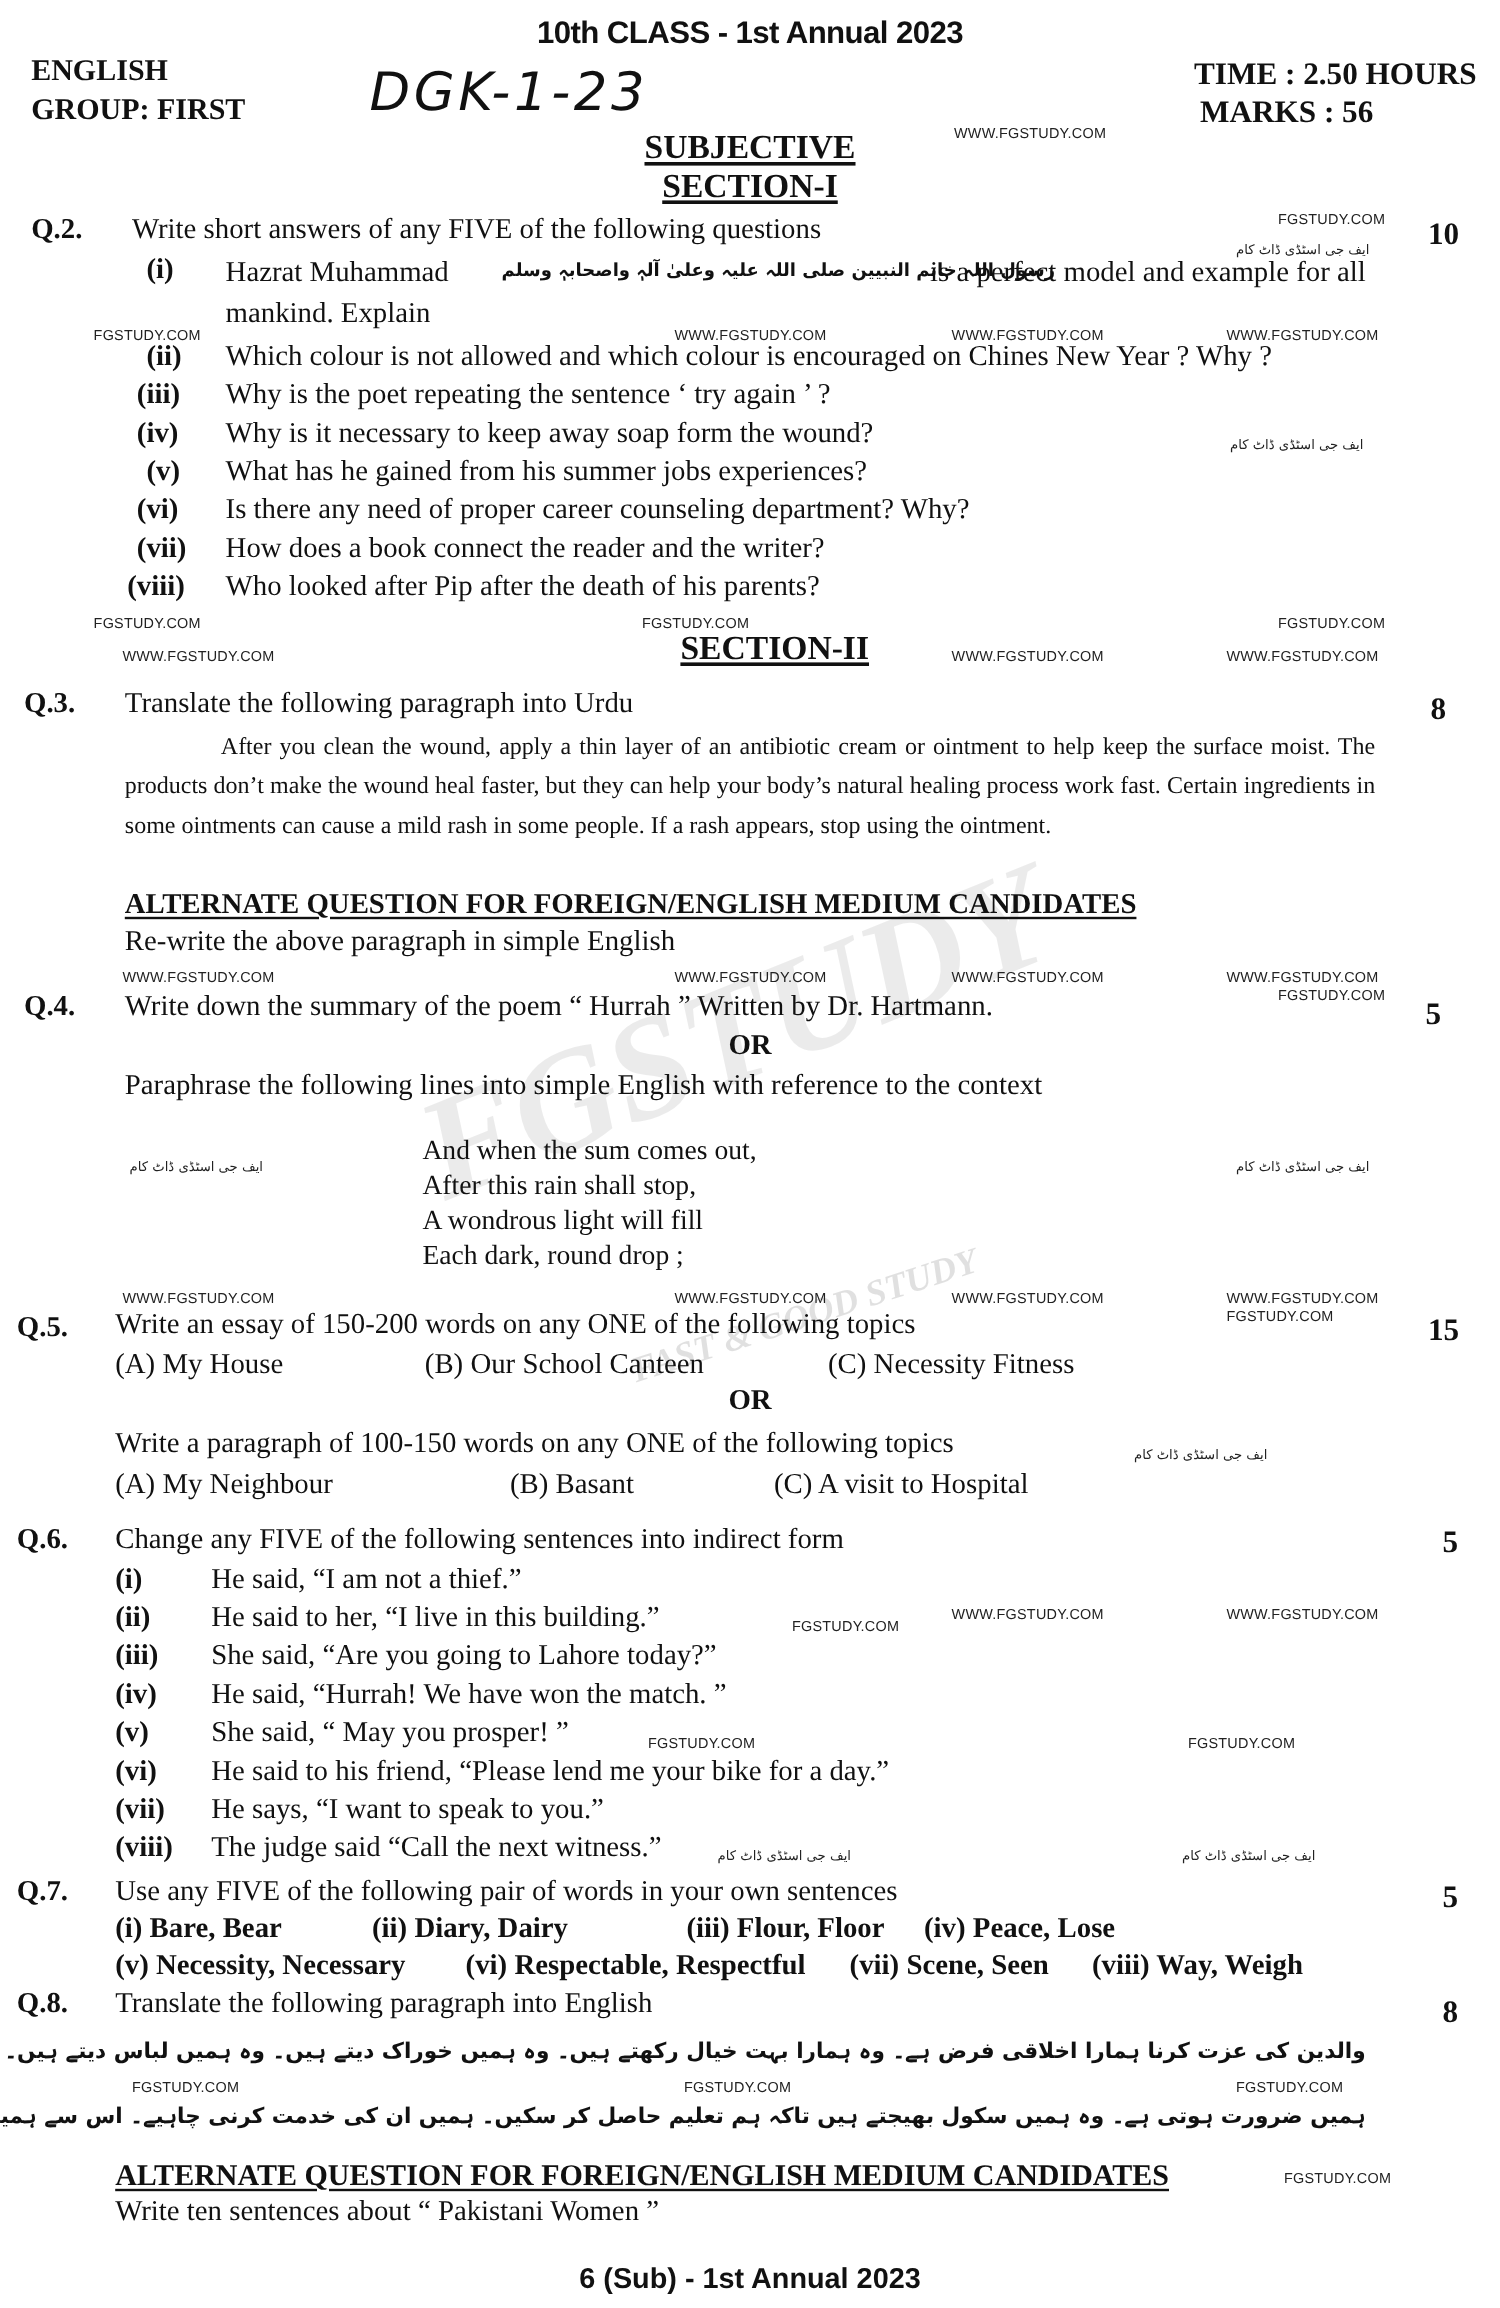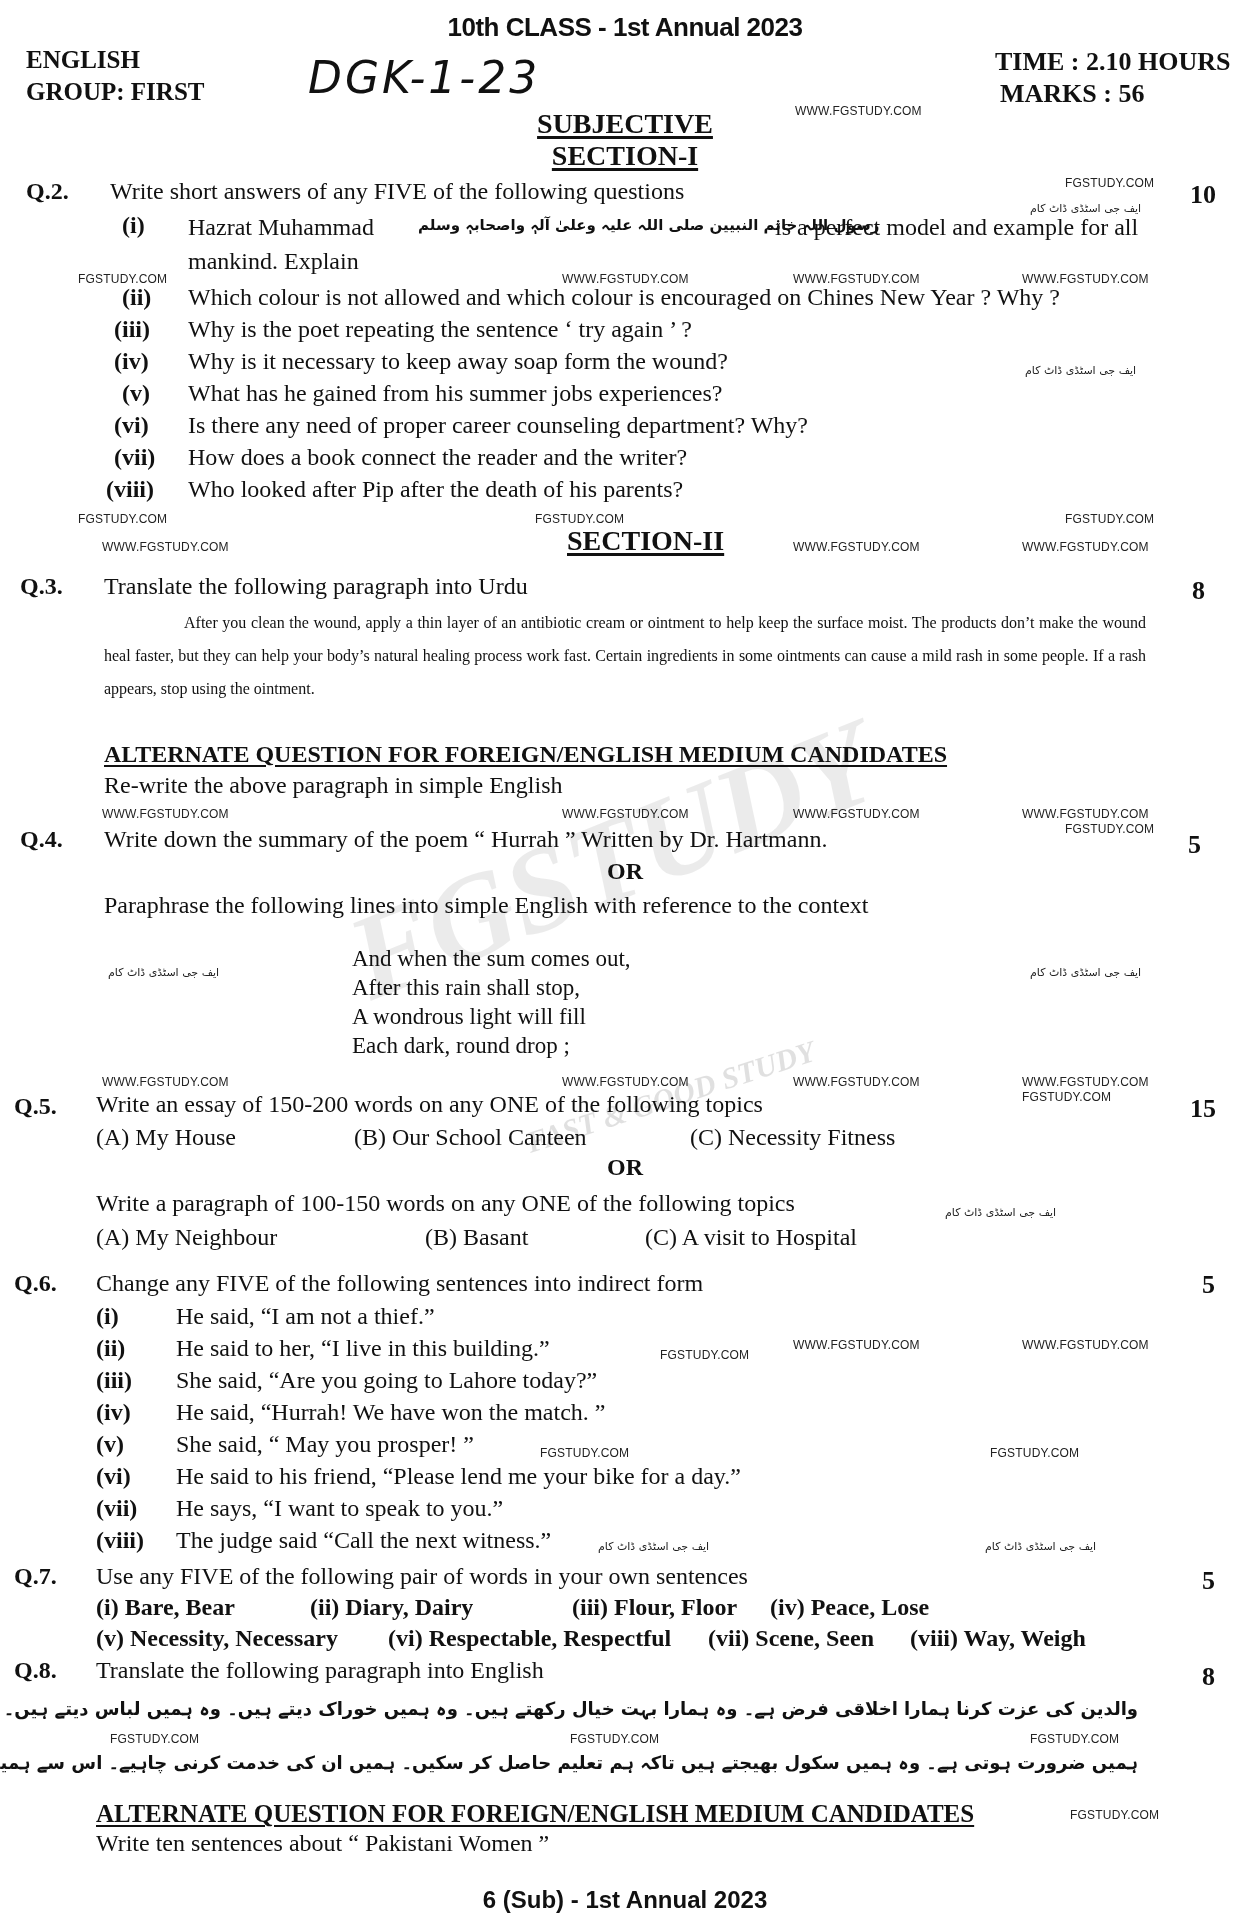--- a/index.html
+++ b/index.html
@@ -11,40 +11,40 @@
   .wm { font-family:"Liberation Sans", sans-serif; font-size:12px; color:#222; letter-spacing:0.2px; }
   .urdu-wm { font-family:"DejaVu Sans", sans-serif; font-size:11px; color:#222; direction:rtl; }
   .head-l { font-size:25px; font-weight:bold; line-height:32px; }
   .center-title { left:0; width:1250px; text-align:center; }
   .sec { font-size:28px; font-weight:bold; text-decoration:underline; text-decoration-thickness:3px; text-underline-offset:3px;text-align:right; }
   .qnum { font-size:24px; font-weight:bold; }
   .qtext { font-size:24px; font-weight:normal; }
   .item { font-size:24px; }
   .roman { font-size:24px; font-weight:bold; }
   .marks { font-size:26px; font-weight:bold; }
-  .para { font-size:16px; line-height:33px; text-align:justify; white-space:normal; }
+  .para { font-size:20px; line-height:33px; text-align:justify; white-space:normal; }
   .poem { font-size:23px; line-height:29px; }
   .alt { font-size:24px; font-weight:bold; text-decoration:underline; text-decoration-thickness:2px; text-underline-offset:3px; }
   .urdu { font-family:"DejaVu Sans", sans-serif; font-size:22px; font-weight:bold; direction:rtl; text-align:right; }
   .sig { font-family:"DejaVu Sans", sans-serif; font-style:italic; font-size:44px; font-weight:normal; letter-spacing:3px; }
   .bigwm { font-family:"Liberation Serif", serif; font-style:italic; color:rgba(0,0,0,0.08); font-weight:bold; }
 </style>
 </head>
 <body>
 
 <div class="abs bigwm" style="left:330px; top:900px; font-size:120px; transform:rotate(-22deg); transform-origin:left top;">FGSTUDY</div>
 <div class="abs bigwm sans" style="left:520px; top:1080px; font-size:30px; transform:rotate(-18deg); color:rgba(0,0,0,0.12);">FAST &amp; GOOD STUDY</div>
 
 <div class="abs center-title sans b" style="top:12px; font-size:26px; letter-spacing:-0.5px;">
   <span>10th CLASS - 1st Annual 2023</span>
 </div>
 <div class="abs head-l" style="left:26px; top:44px;">ENGLISH</div>
 <div class="abs head-l" style="left:26px; top:76px;">GROUP: FIRST</div>
 <div class="abs sig" style="left:308px; top:52px;">DGK-1-23</div>
-<div class="abs head-l" style="left:995px; top:46px; font-size:26px;">TIME : 2.10 HOURS</div>
+<div class="abs head-l" style="left:995px; top:46px; font-size:26px;">TIME : 2.50 HOURS</div>
 <div class="abs head-l" style="left:1000px; top:78px; font-size:26px;">MARKS : 56</div>
 <div class="abs wm" style="left:795px; top:104px;">WWW.FGSTUDY.COM</div>
 
 <div class="abs center-title" style="top:108px;">
   <span class="sec">SUBJECTIVE</span>
 </div>
 <div class="abs center-title" style="top:140px;">
   <span class="sec">SECTION-I</span>
 </div>
 

